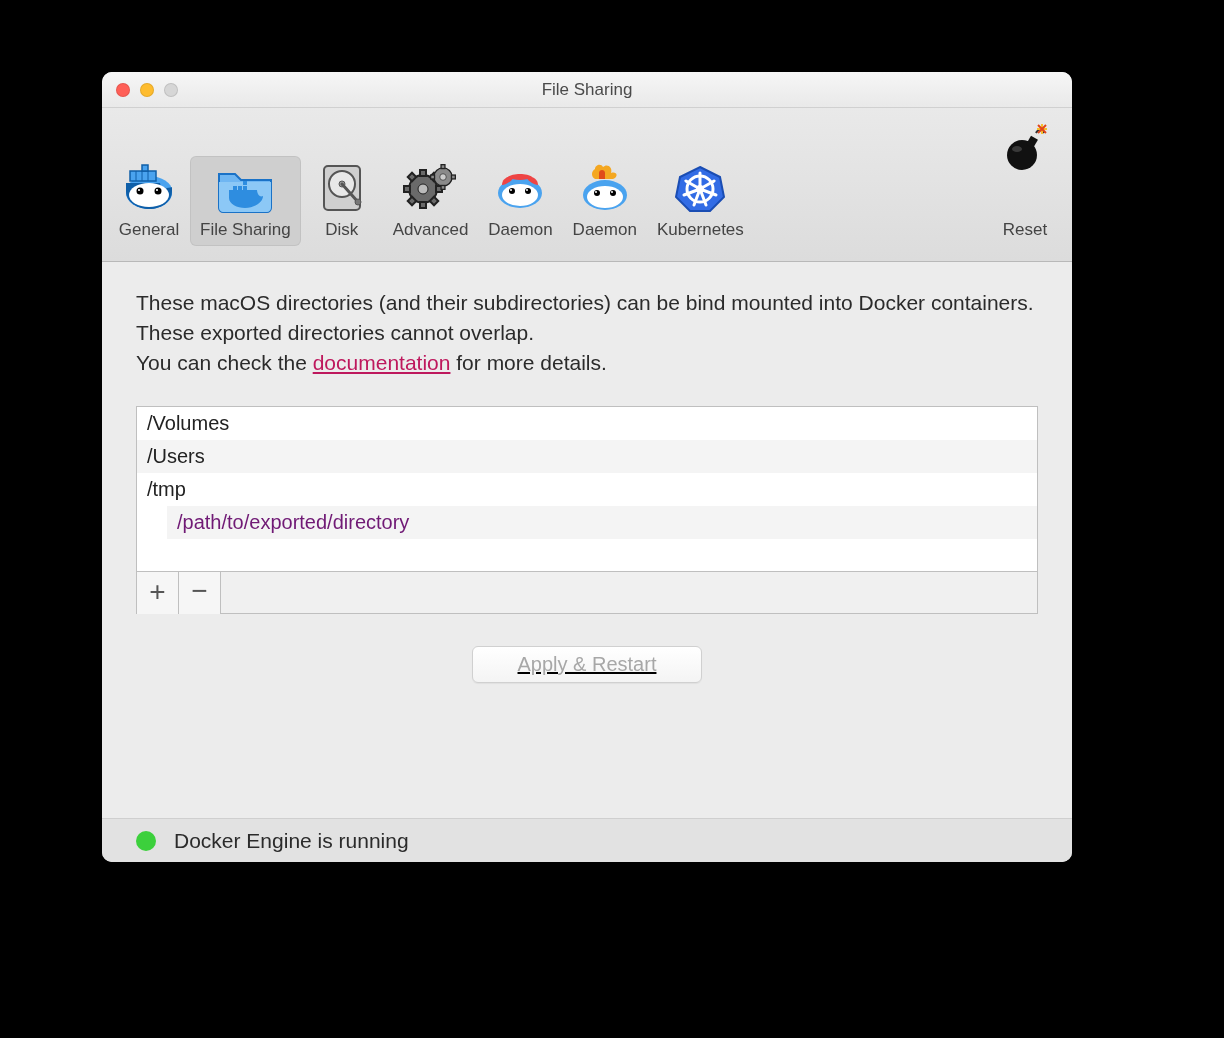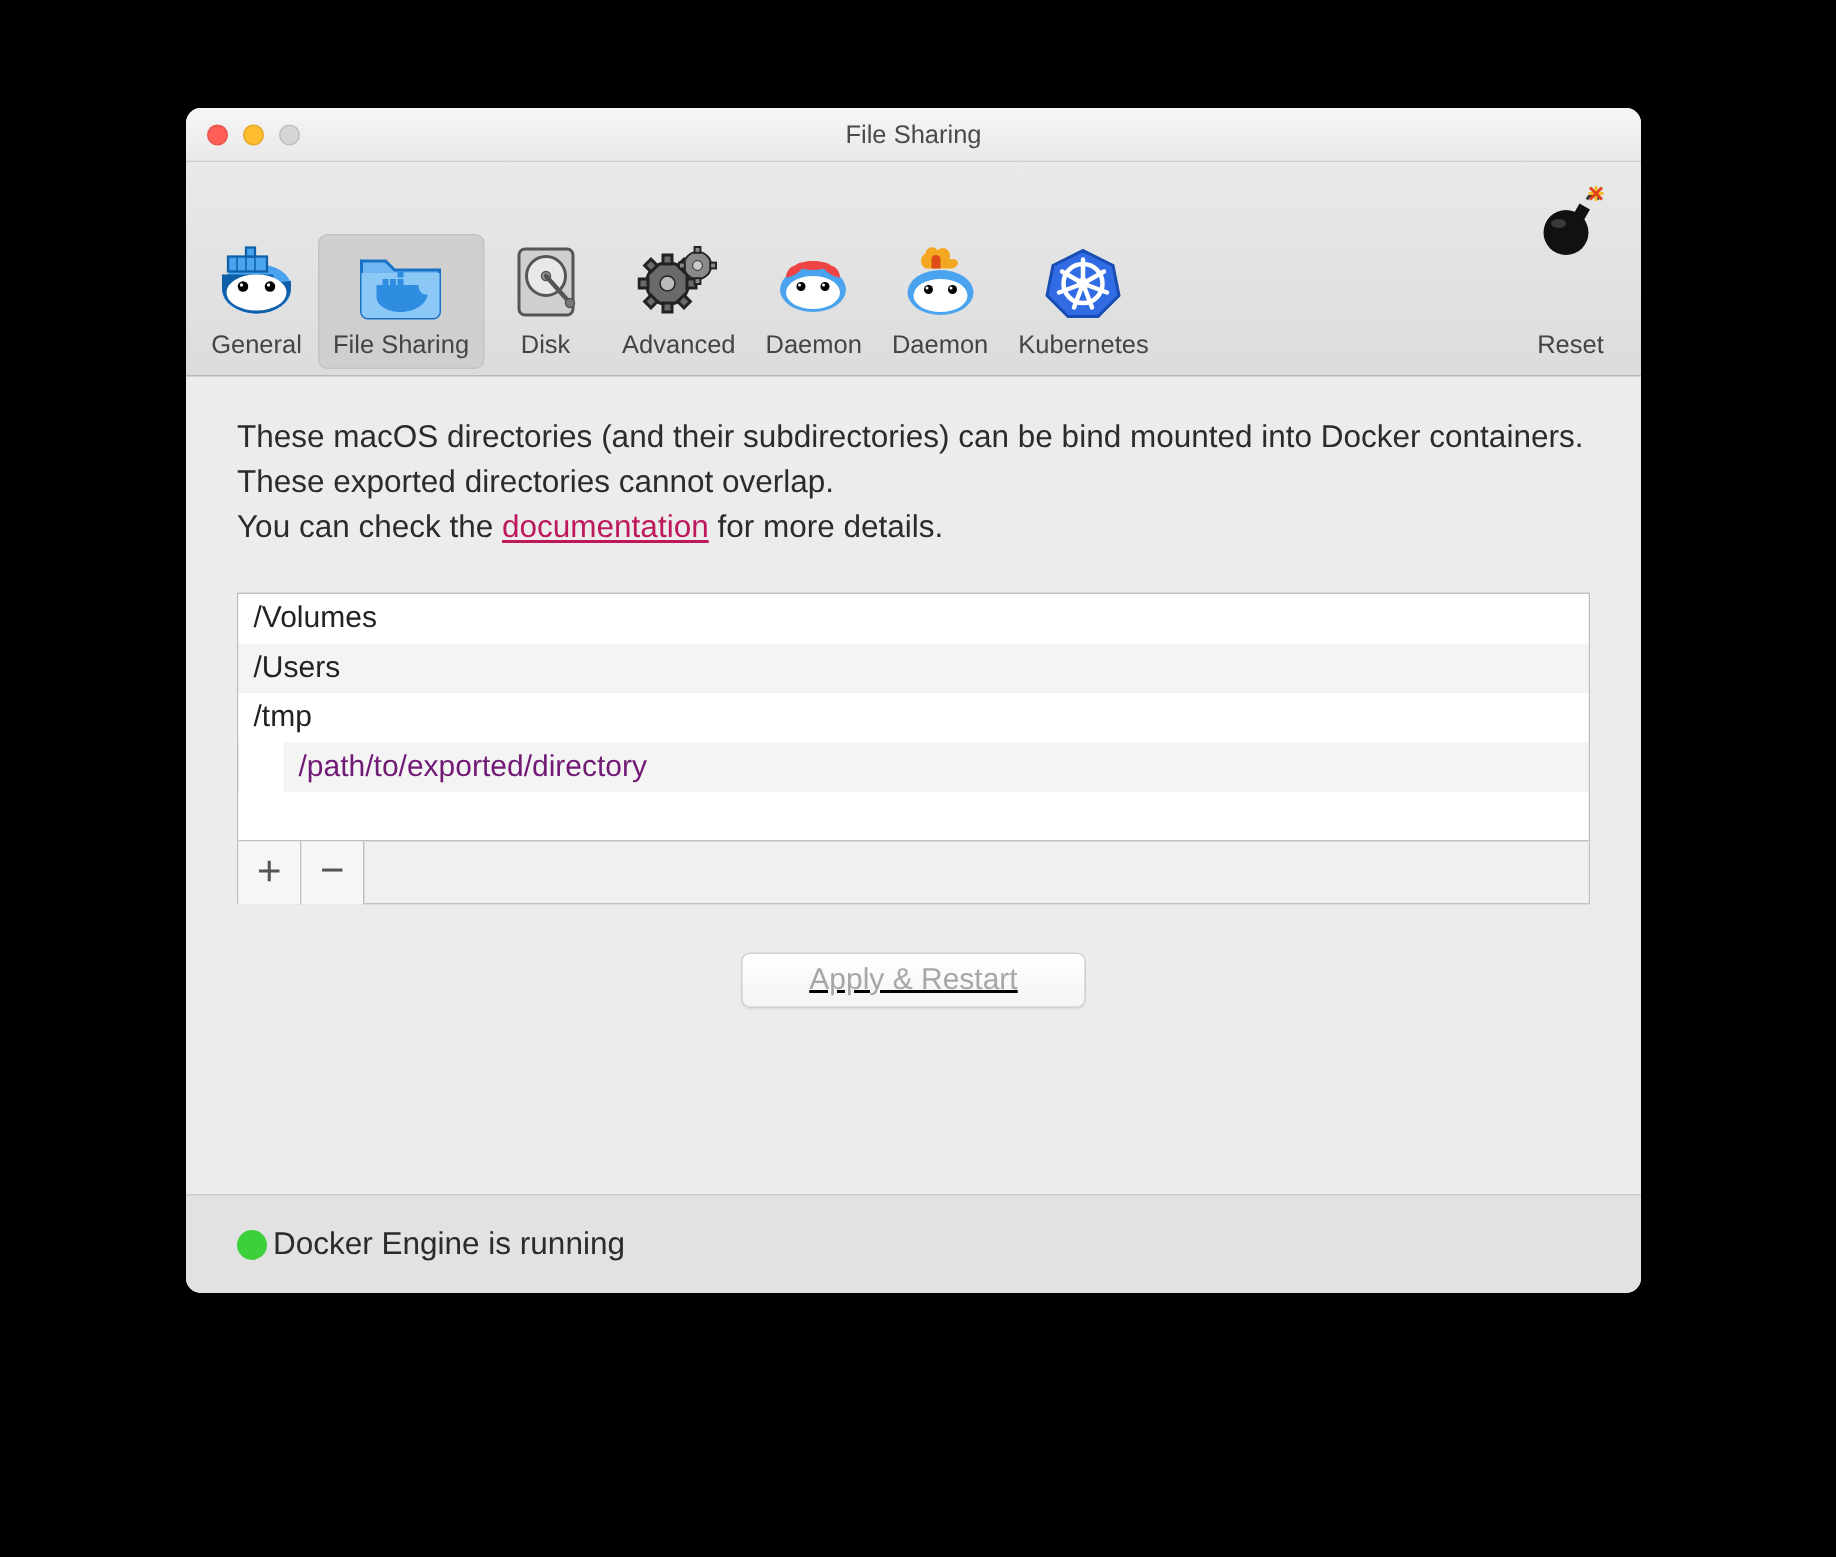--- a/index.html
+++ b/index.html
@@ -10,21 +10,21 @@
     font-family: -apple-system, "Helvetica Neue", Arial, sans-serif;
     -webkit-font-smoothing: antialiased;
   }
   .stage {
     position: relative;
     width: 1224px; height: 1038px;
     background: #000;
   }
   .window {
     position: absolute;
-    left: 124px; top: 72px;
+    left: 102px; top: 72px;
     width: 970px; height: 790px;
     background: #ececec;
     border-radius: 10px;
     box-shadow: 0 30px 60px rgba(0,0,0,0.55), 0 0 0 1px rgba(0,0,0,0.25);
     overflow: hidden;
     display: flex;
     flex-direction: column;
   }
   
   .titlebar {
@@ -50,21 +50,21 @@
     position: absolute; left:0; right:0;
     text-align: center;
     font-size: 17px; color: #4a4a4a; font-weight: 500;
   }
   
   .toolbar {
     background: linear-gradient(#e9e9e9, #dcdcdc);
     border-bottom: 1px solid #b8b8b8;
     display: flex;
     align-items: flex-end;
-    padding: 8px 6px 4px 6px;
+    padding: 8px 6px 15px 6px;
   }
   .toolbar-left { display:flex; }
   .toolbar-spacer { flex:1; }
   .tab {
     display: flex; flex-direction: column; align-items: center; justify-content: flex-end;
     padding: 4px 10px 6px 10px;
     border-radius: 6px;
     cursor: default;
     text-align: center;
   }
@@ -133,26 +133,26 @@
     padding: 6px 24px;
     font-size: 20px;
     border-radius: 6px;
     border: 1px solid #d0d0d0;
     background: linear-gradient(#ffffff,#f4f4f4);
     color: #a7a7a7;
     box-shadow: 0 1px 1px rgba(0,0,0,0.05);
   }
 
   .statusbar {
-    height: 66px;
+    height: 44px;
     background: #e2e2e2;
     border-top: 1px solid #cfcfcf;
     display:flex; align-items:center;
     padding: 0 34px;
-    gap: 4px;
+    gap: 18px;
   }
   .status-dot {
     width: 20px; height:20px; border-radius:50%;
     background: #3cd03c;
   }
   .status-text { font-size: 21px; color:#2b2b2b; }
 </style>
 </head>
 <body>
 

